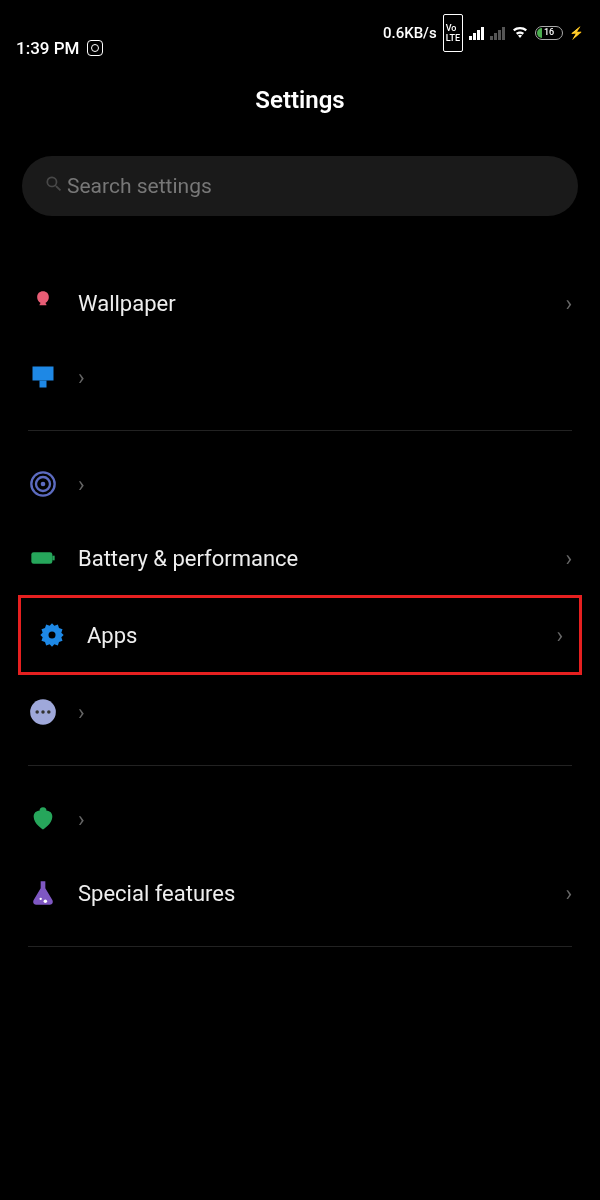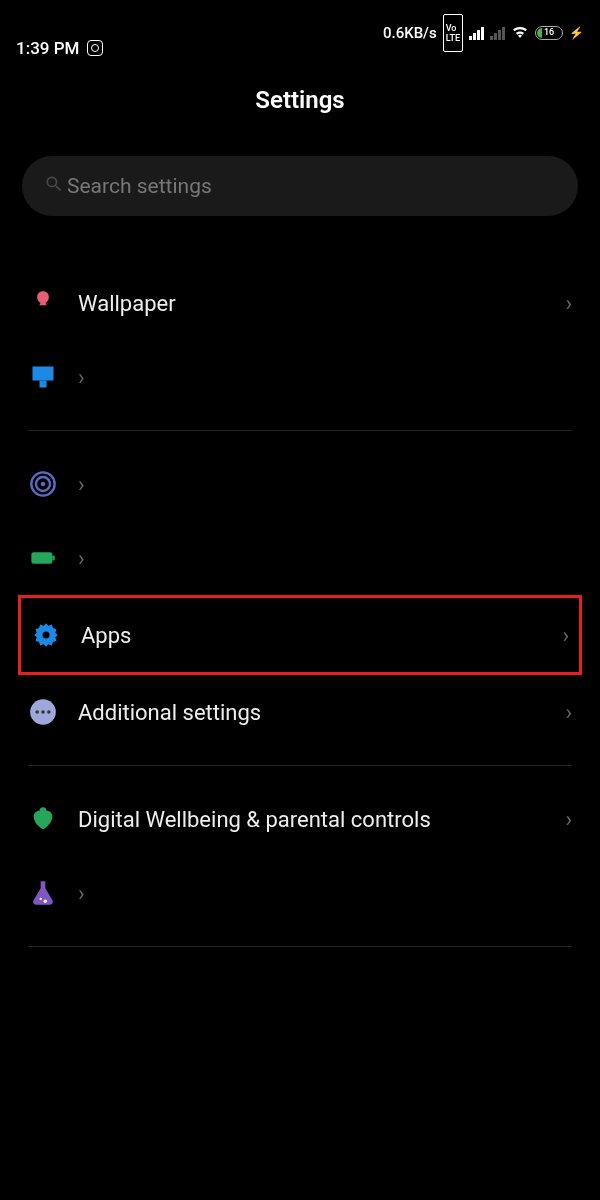--- a/index.html
+++ b/index.html
@@ -65,21 +65,21 @@
     .settings-item {
       display: flex;
       align-items: center;
       padding: 22px 28px;
       gap: 20px;
       position: relative;
     }
     .settings-item.highlighted {
       border: 3px solid #e62020;
       margin: 0 18px;
-      padding: 22px 10px;
+      padding: 22px 16px;
     }
     .item-icon {
       width: 30px;
       height: 30px;
       display: flex;
       align-items: center;
       justify-content: center;
       flex-shrink: 0;
     }
     .item-label {
@@ -243,20 +243,21 @@
     <span class="chevron">›</span>
   </div>
 
   <div class="settings-item">
     <span class="item-icon">
       <svg width="28" height="28" viewBox="0 0 24 24">
           <rect x="2" y="7" width="18" height="10" rx="2" fill="#26a65b"></rect>
           <rect x="20" y="10" width="2" height="4" fill="#26a65b"></rect>
         </svg>
     </span>
+    <span class="item-label">Battery &amp; performance</span>
     <span class="chevron">›</span>
   </div>
 
   <div class="settings-item highlighted">
     <span class="item-icon">
       <svg width="28" height="28" viewBox="0 0 24 24">
           <path d="M12 2l2 2 3-1 1 3 3 1-1 3 2 2-2 2 1 3-3 1-1 3-3-1-2 2-2-2-3 1-1-3-3-1 1-3-2-2 2-2-1-3 3-1 1-3 3 1 2-2z" fill="#1e88e5"></path>
           <circle cx="12" cy="12" r="3" fill="#000"></circle>
         </svg>
     </span>
@@ -266,43 +267,42 @@
 
   <div class="settings-item">
     <span class="item-icon">
       <svg width="28" height="28" viewBox="0 0 24 24">
           <circle cx="12" cy="12" r="11" fill="#9fa8da"></circle>
           <circle cx="7" cy="12" r="1.5" fill="#333"></circle>
           <circle cx="12" cy="12" r="1.5" fill="#333"></circle>
           <circle cx="17" cy="12" r="1.5" fill="#333"></circle>
         </svg>
     </span>
-    <span class="item-label">Additional settings</span>
     <span class="chevron">›</span>
   </div>
 
   <div class="divider"></div>
 
   <div class="settings-item">
     <span class="item-icon">
       <svg width="28" height="28" viewBox="0 0 24 24">
           <circle cx="12" cy="5" r="3" fill="#26a65b"></circle>
           <path d="M12 21s-8-5-8-11c0-3 2-5 5-5 1.5 0 3 1 3 1s1.5-1 3-1c3 0 5 2 5 5 0 6-8 11-8 11z" fill="#26a65b"></path>
         </svg>
     </span>
-    <span class="item-label">Digital Wellbeing &amp; parental controls</span>
     <span class="chevron">›</span>
   </div>
 
   <div class="settings-item">
     <span class="item-icon">
       <svg width="28" height="28" viewBox="0 0 24 24">
           <path d="M10 2v6l-6 10c-1 2 0 4 2 4h12c2 0 3-2 2-4l-6-10V2h-4z" fill="#7e57c2"></path>
           <circle cx="10" cy="17" r="1" fill="#fff"></circle>
           <circle cx="14" cy="19" r="1.5" fill="#fff"></circle>
         </svg>
     </span>
+    <span class="item-label">Special features</span>
     <span class="chevron">›</span>
   </div>
 
   <div class="divider"></div>
 
 </div>
 
 </body></html>

